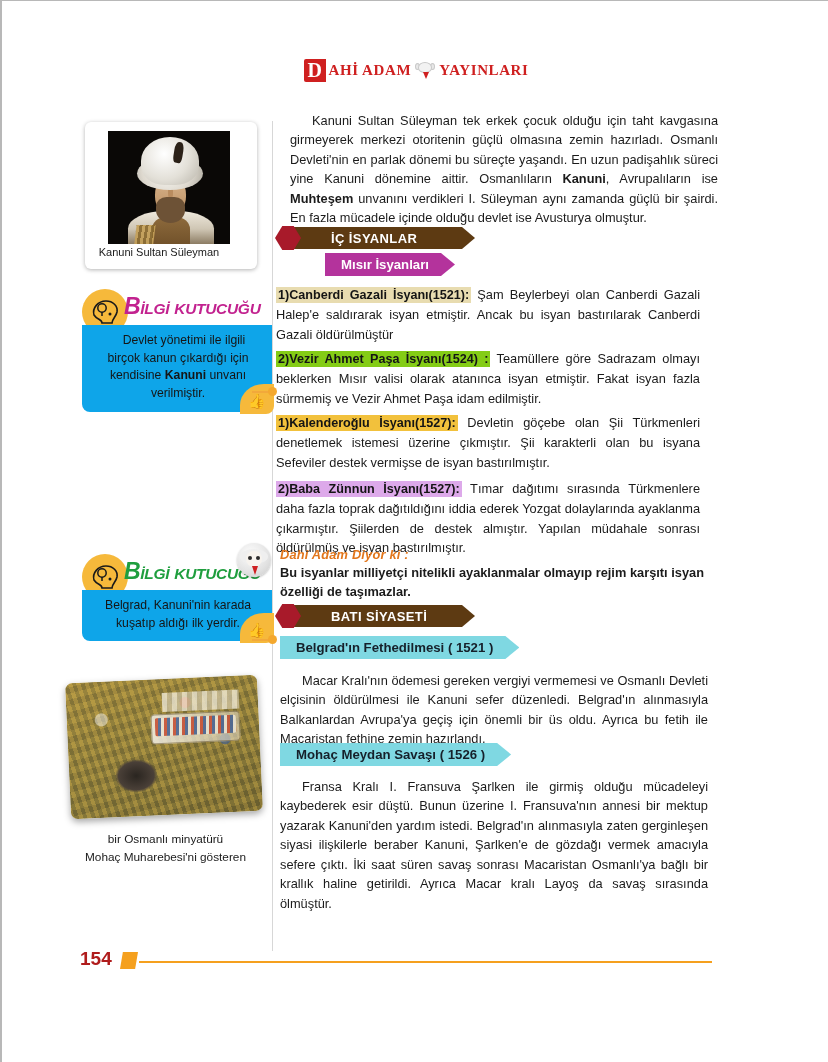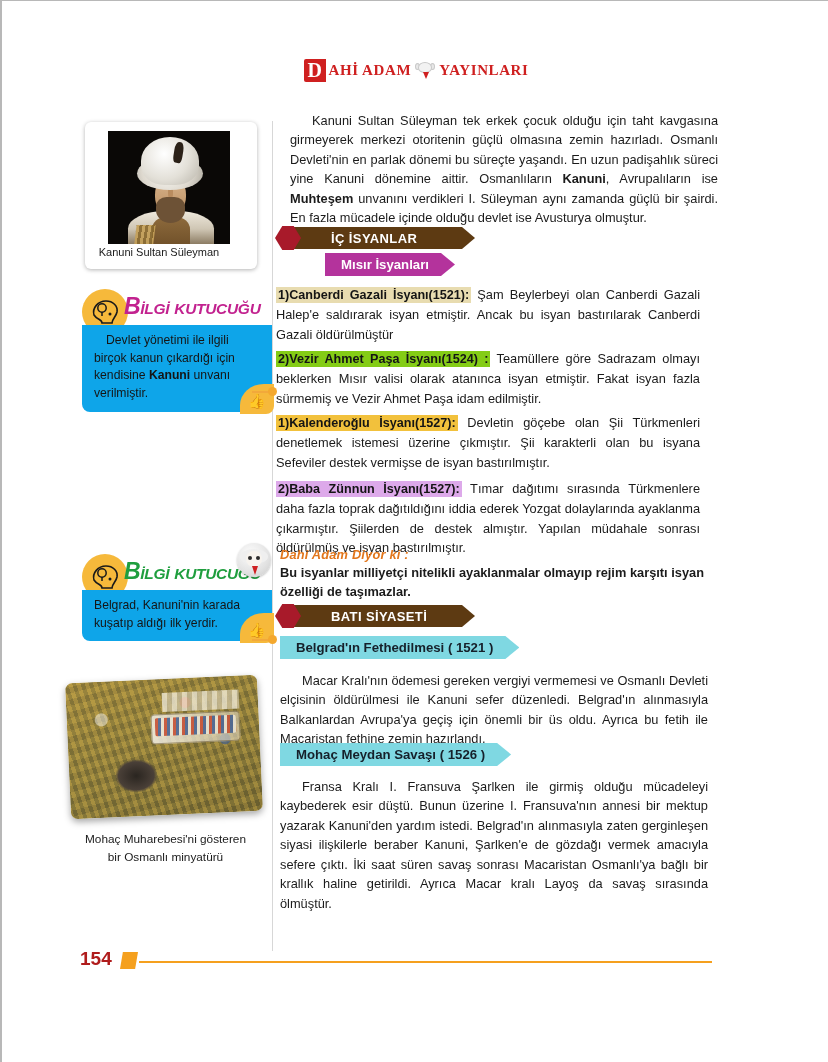--- a/index.html
+++ b/index.html
@@ -131,21 +131,21 @@
     width: 19px; height: 26px;
     background: repeating-linear-gradient(92deg,#c4a059 0 3px,#8a6a2f 3px 6px);
     transform: skewX(-7deg); opacity: .92;
   }
   .portrait-cap {
     position: absolute; left: 0; top: 124px; width: 148px;
     text-align: center; font-size: 11px; color: #1a1a1a;
   }
 
   
-  .bilgi { position: absolute; width: 190px; }
+  .bilgi { position: absolute; width: 190px; text-align: center; }
   .bilgi-head { position: relative; height: 36px; }
   .bilgi-badge {
     position: absolute; left: 0; top: 0;
     width: 46px; height: 46px; border-radius: 50%;
     background: #f6b93b;
   }
   .bilgi-badge svg { position: absolute; left: 6px; top: 6px; }
   .bilgi-title {
     position: absolute; left: 42px; top: 4px;
     font-family: "Liberation Sans", sans-serif;
@@ -421,22 +421,22 @@
     <div class="mini-wrap">
       <div class="mini-img">
         <div class="mini-ov">
           <div class="tents"></div>
           <div class="band"></div>
           <div class="figs"></div>
           <div class="horse"></div>
         </div>
       </div>
       <div class="mini-cap">
+        <div>bir Osmanlı minyatürü</div>
         <div>Mohaç Muharebesi'ni gösteren</div>
-        <div>bir Osmanlı minyatürü</div>
       </div>
     </div>
   </div>
 
   <div class="right-col">
 
     <div class="para" style="position:absolute; left:18px; top:110px; width:428px;">
       <span class="ind"></span><span>Kanuni Sultan Süleyman tek erkek çocuk olduğu için taht kavgasına girmeyerek merkezi otoritenin güçlü olmasına zemin hazırladı. Osmanlı Devleti'nin en parlak dönemi bu süreçte yaşandı. En uzun padişahlık süreci yine Kanuni dönemine aittir. Osmanlıların </span><b>Kanuni</b><span>, Avrupalıların ise </span><b>Muhteşem</b><span> unvanını verdikleri I. Süleyman aynı zamanda güçlü bir şairdi. En fazla mücadele içinde olduğu devlet ise Avusturya olmuştur.</span>
     </div>
 

